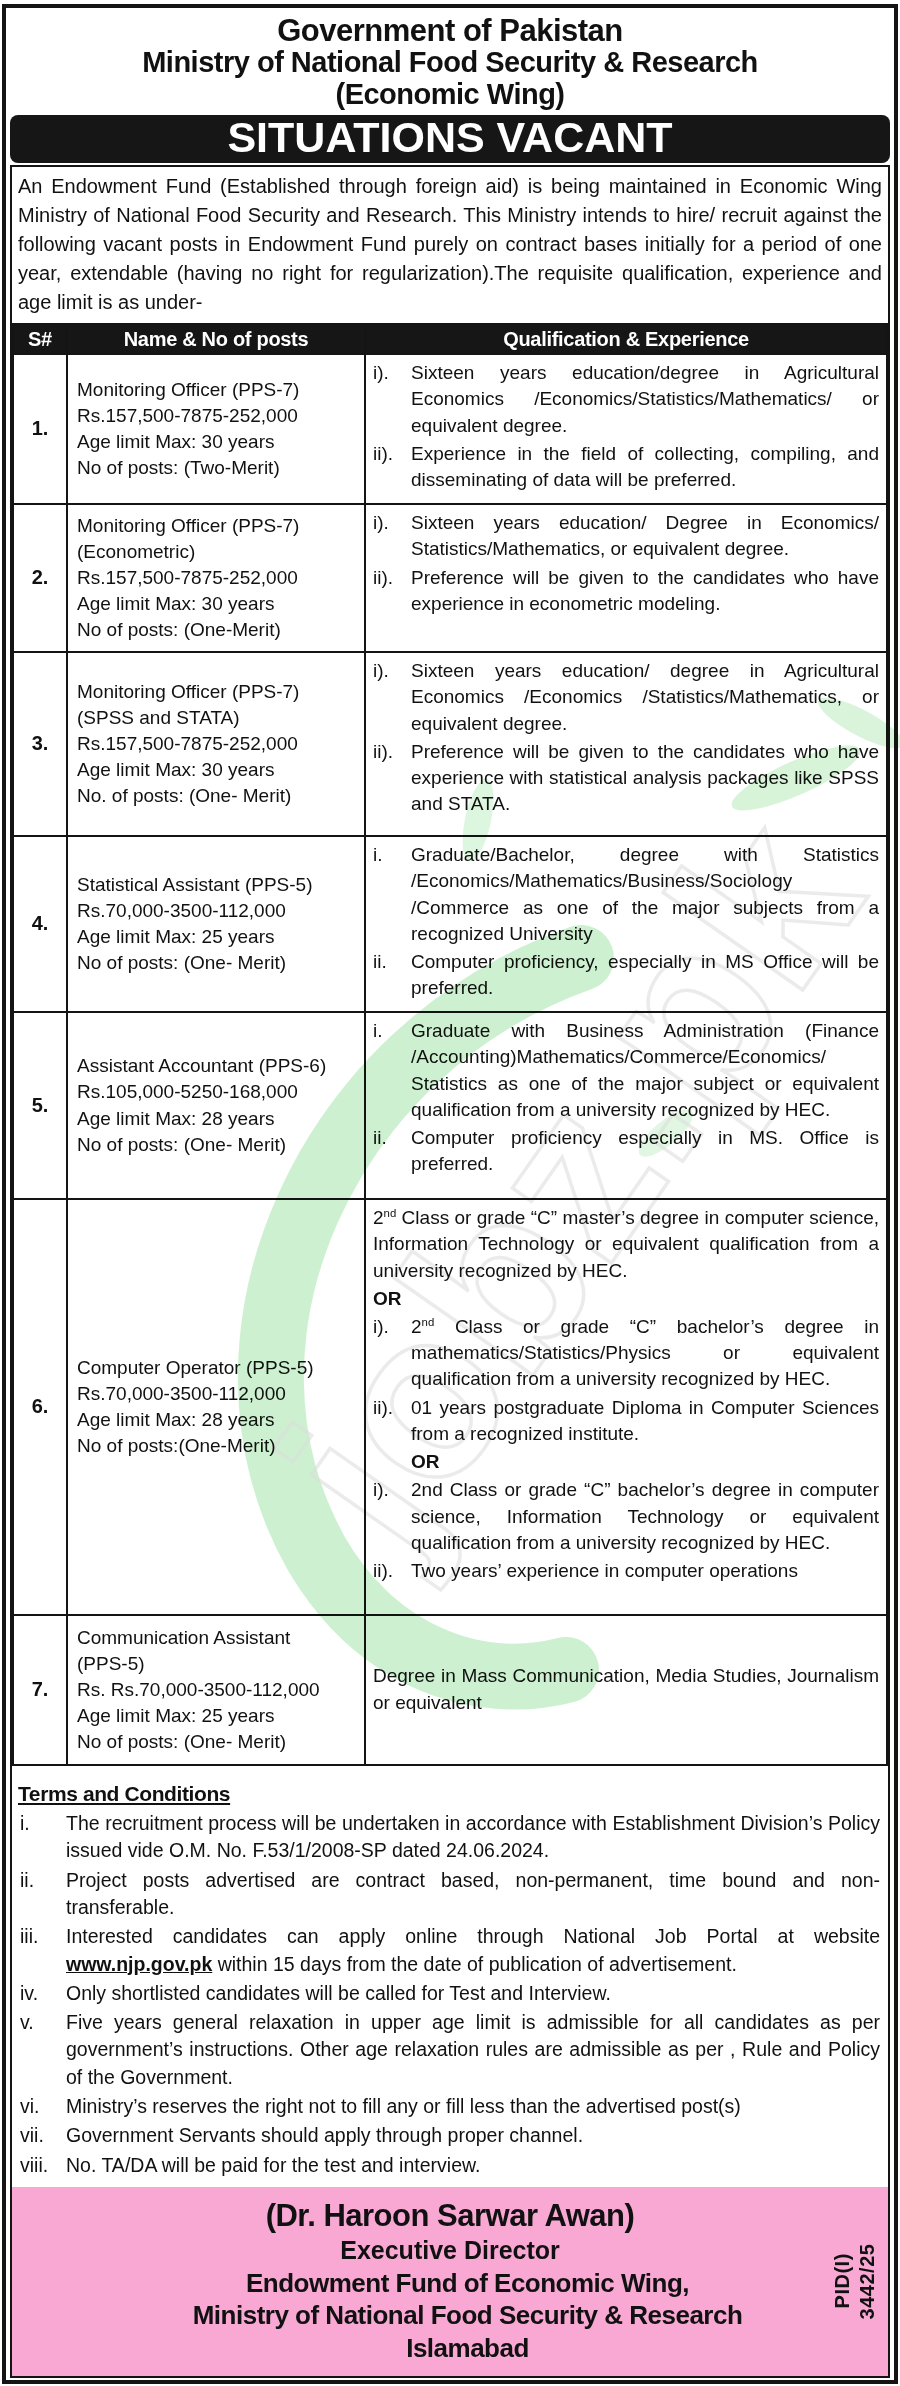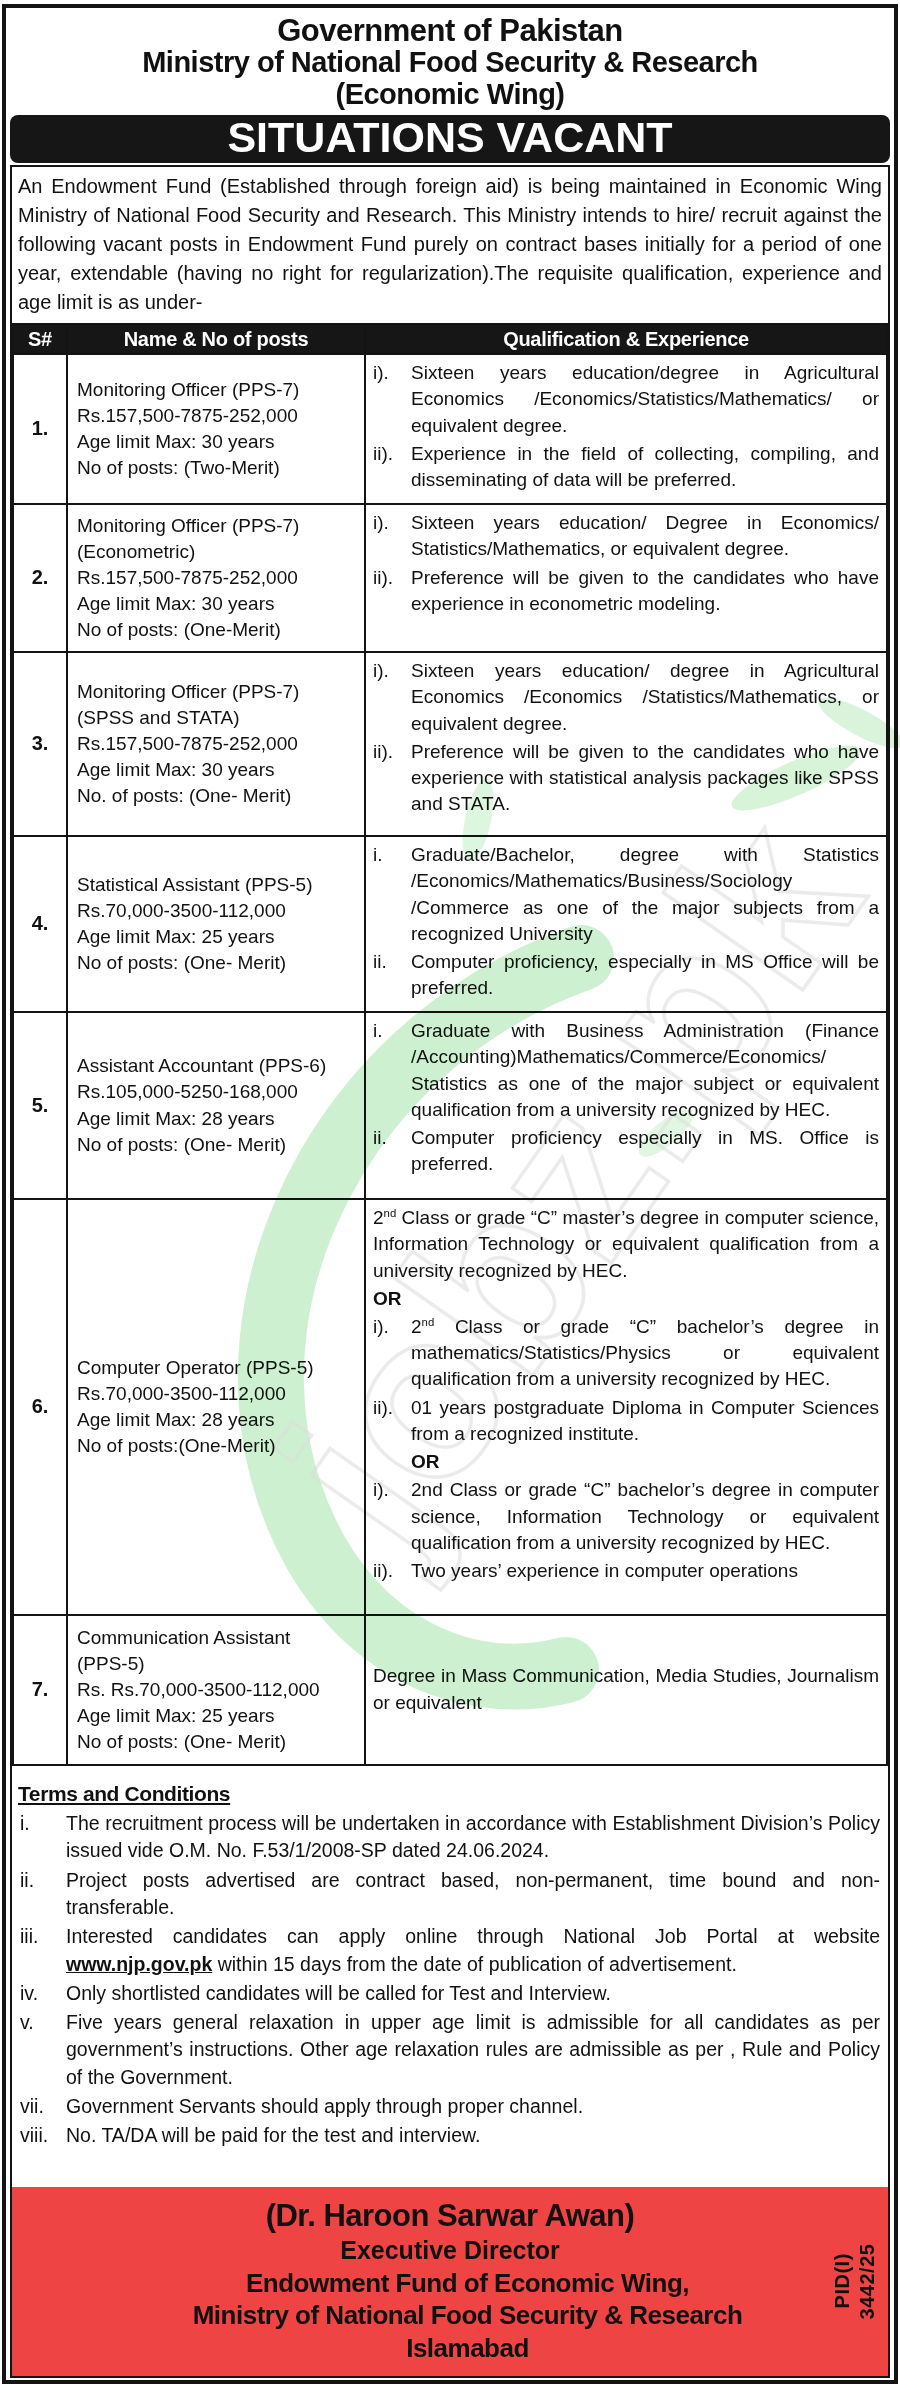--- a/index.html
+++ b/index.html
@@ -40,21 +40,21 @@
   tr.r4{height:176px;} tr.r5{height:187px;} tr.r6{height:416px;}
   tr.r7{height:150px;}
   
   .terms{margin:16px 6px 4px;}
   .terms-h{font-size:21px;font-weight:bold;text-decoration:underline;
            letter-spacing:-0.4px;margin-bottom:4px;}
   .ti{display:flex;font-size:19.5px;line-height:1.4;margin-bottom:2px;}
   .ti .m{flex:0 0 46px;padding-left:2px;}
   .ti .t{flex:1;text-align:justify;padding-right:2px;}
   
-  .sig{margin-top:auto;background:#ef4444;text-align:center;
+  .sig{margin-top:auto;background:#f9a8d4;text-align:center;
        position:relative;padding:10px 0 12px;line-height:1.25;}
   .sig .nm{font-size:31px;font-weight:bold;letter-spacing:-0.5px;}
   .sig .ttl{font-size:25px;font-weight:bold;}
   .sig .org{font-size:26px;font-weight:bold;letter-spacing:-0.5px;margin-left:35px;}
   .pid{position:absolute;right:8px;top:50%;
        transform:translateY(-50%) rotate(180deg);
        writing-mode:vertical-rl;font-weight:bold;font-size:20px;
        letter-spacing:0.5px;}
   
   .wm{position:absolute;left:0;top:0;width:900px;height:2386px;
@@ -224,20 +224,24 @@
         </div>
       <div class="ti">
           <span class="m">iv.</span>
           <span class="t">Only shortlisted candidates will be called for Test and Interview.</span>
         </div>
       <div class="ti">
           <span class="m">v.</span>
           <span class="t">Five years general relaxation in upper age limit is admissible for all candidates as per government’s instructions. Other age relaxation rules are admissible as per , Rule and Policy of the Government.</span>
         </div>
       <div class="ti">
+          <span class="m">vi.</span>
+          <span class="t">Ministry’s reserves the right not to fill any or fill less than the advertised post(s)</span>
+        </div>
+      <div class="ti">
           <span class="m">vii.</span>
           <span class="t">Government Servants should apply through proper channel.</span>
         </div>
       <div class="ti">
           <span class="m">viii.</span>
           <span class="t">No. TA/DA will be paid for the test and interview.</span>
         </div>
     </div>
 
     <div class="sig">

